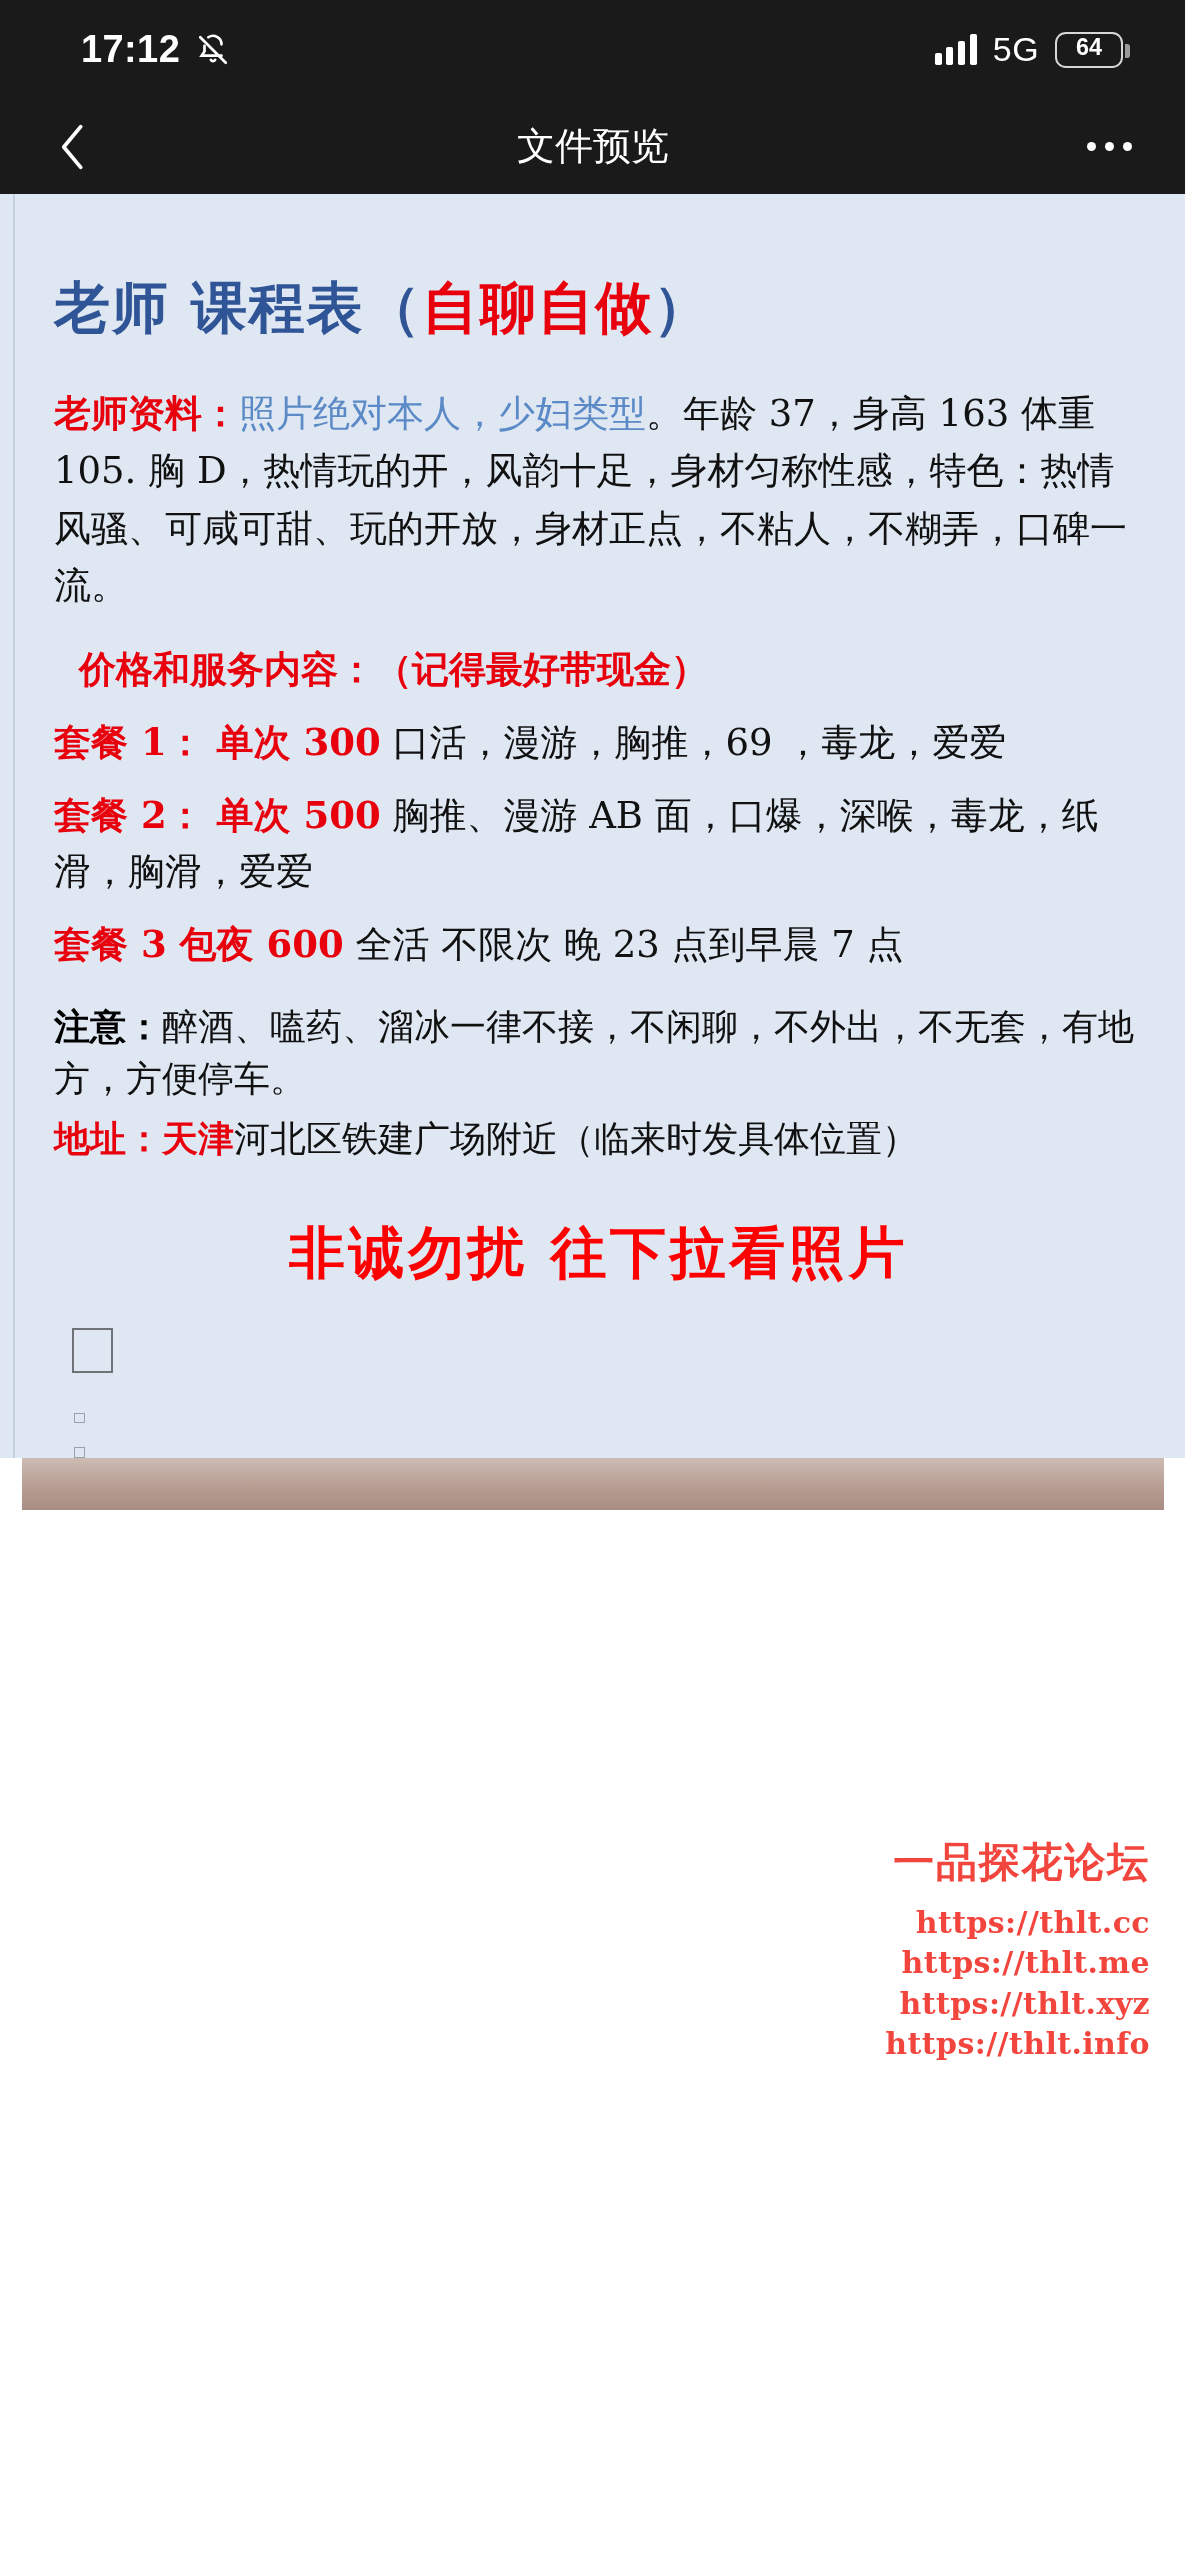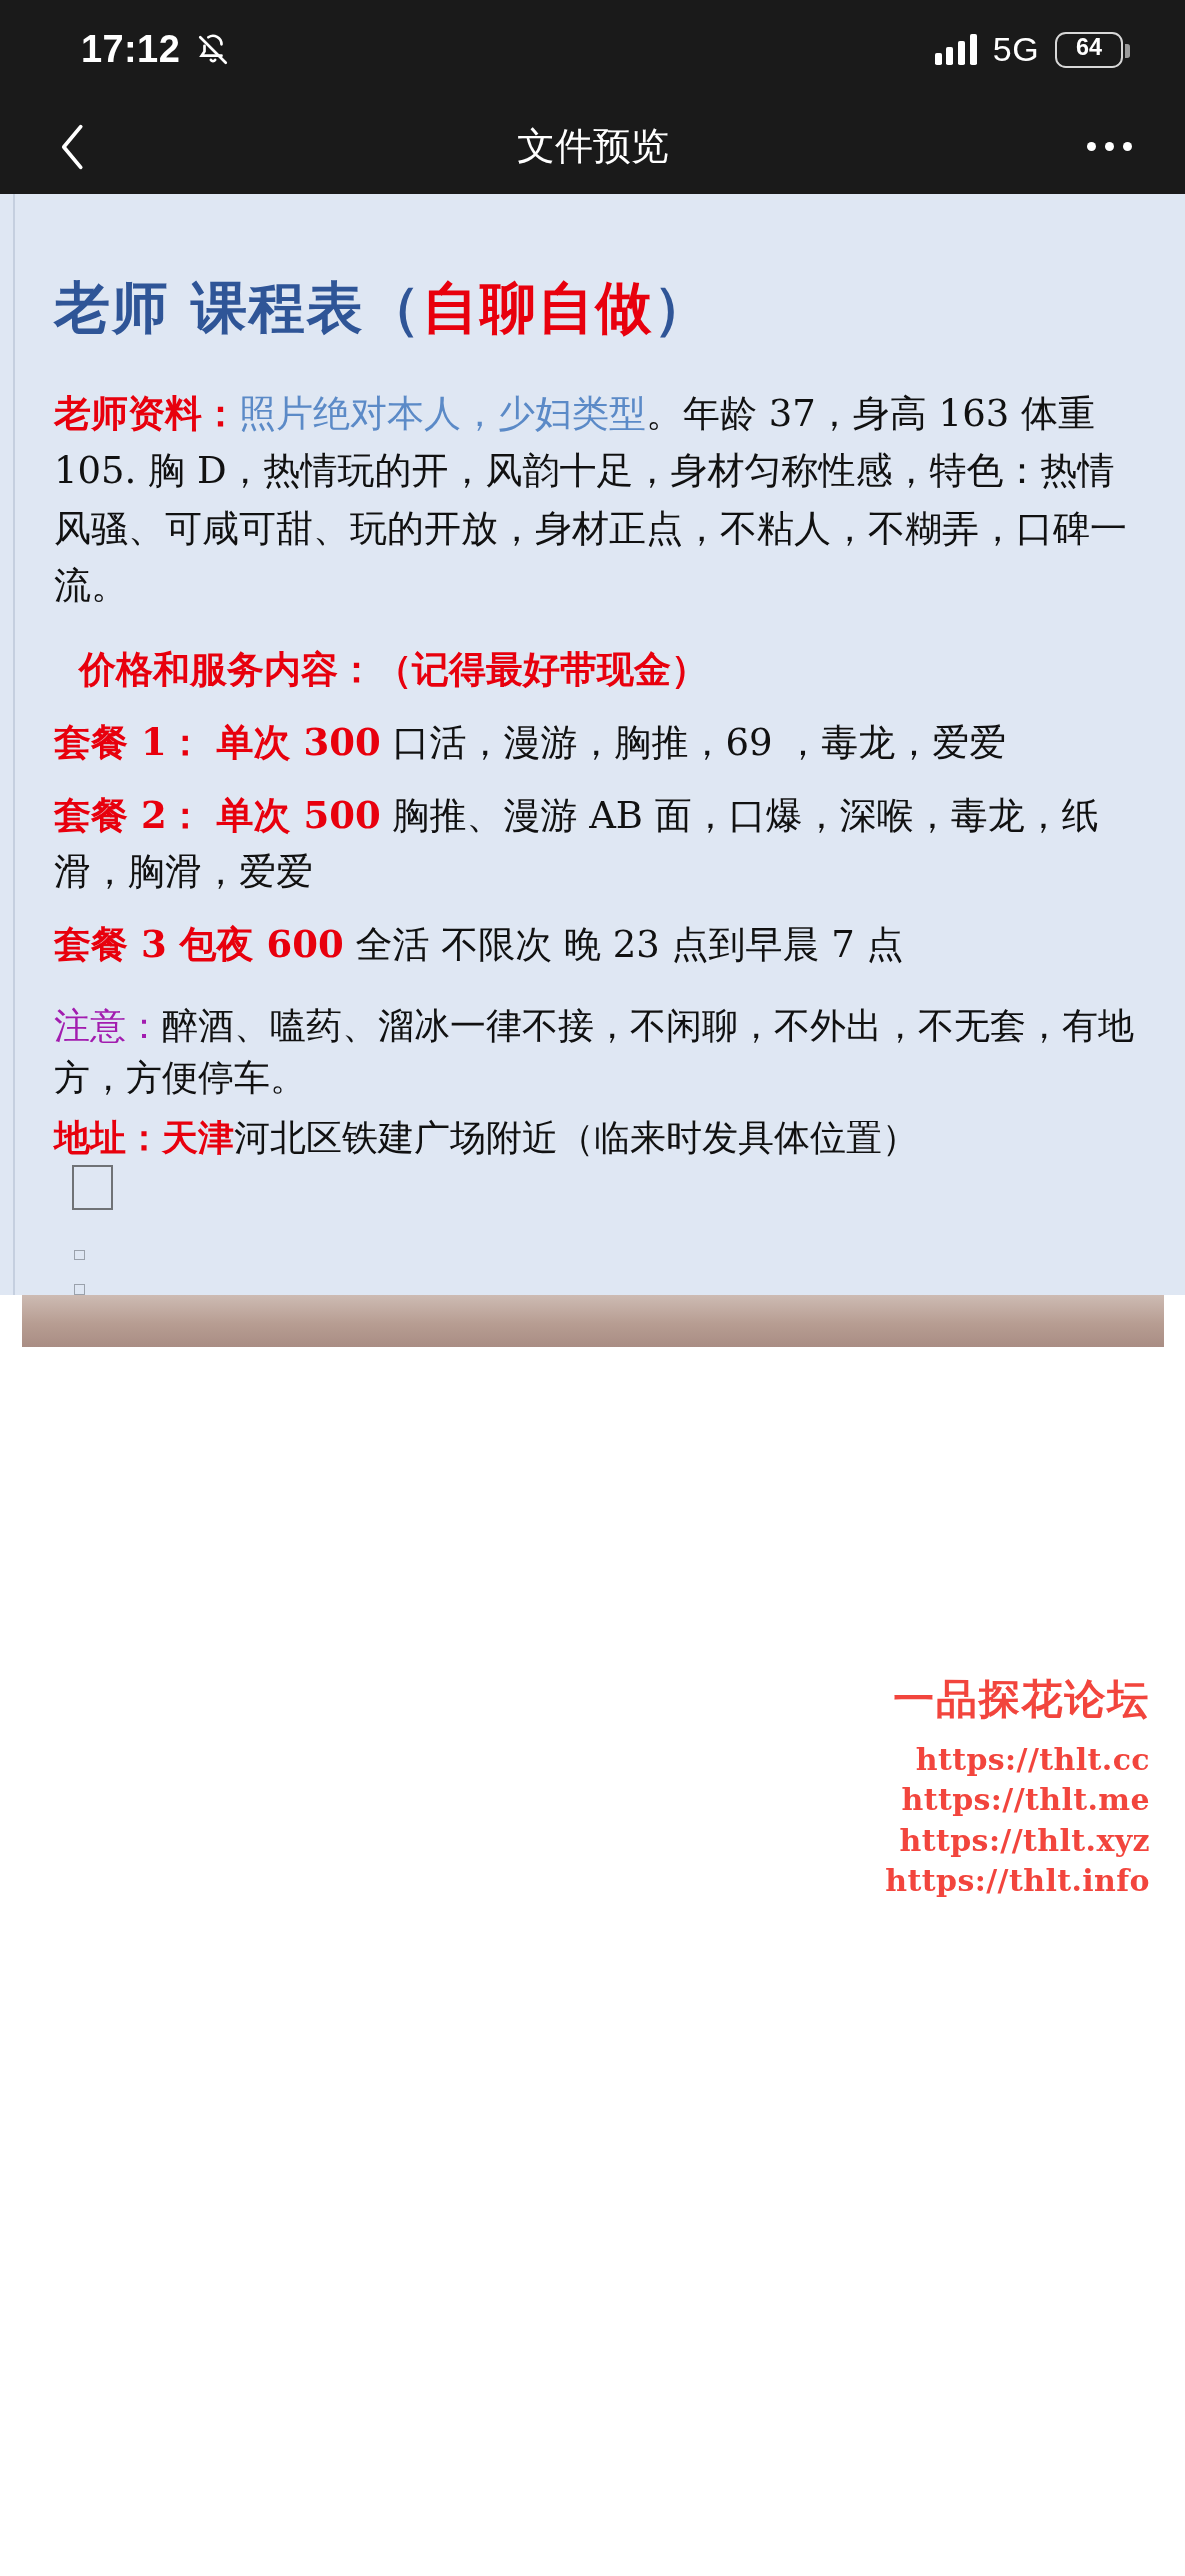--- a/index.html
+++ b/index.html
@@ -172,21 +172,21 @@
     margin-bottom: 18px;
   }
   .plan .lead { color: #e8000d; font-weight: 700; }
   .notice {
     font-family: "DejaVu Serif", "Liberation Serif", serif;
     font-size: 36px;
     line-height: 1.45;
     color: #111111;
     margin-top: 27px;
   }
-  .notice .lead { color: #a21caf; font-weight: 400; }
+  .notice .lead { color: #000000; font-weight: 700; }
   .addr {
     font-family: "DejaVu Serif", "Liberation Serif", serif;
     font-size: 36px;
     line-height: 1.45;
     color: #111111;
     margin-top: 7.2px;
   }
   .addr .lead { color: #e8000d; font-weight: 700; }
   .addr .city { color: #e8000d; font-weight: 700; }
 
@@ -329,20 +329,21 @@
     </div>
 
     <div class="notice">
       <span class="lead">注意：</span><span>醉酒、嗑药、溜冰一律不接，不闲聊，不外出，不无套，有地方，方便停车。</span>
     </div>
 
     <div class="addr">
       <span class="lead">地址：</span><span class="city">天津</span><span>河北区铁建广场附近（临来时发具体位置）</span>
     </div>
 
+    <div class="banner">非诚勿扰 往下拉看照片</div>
 
     <div class="checkbox-stub"></div>
     <div class="dot-stub"></div>
     <div class="dot-stub second"></div>
   </div>
 </div>
 
 <div class="photo-strip"></div>
 
 <div class="white-panel">

